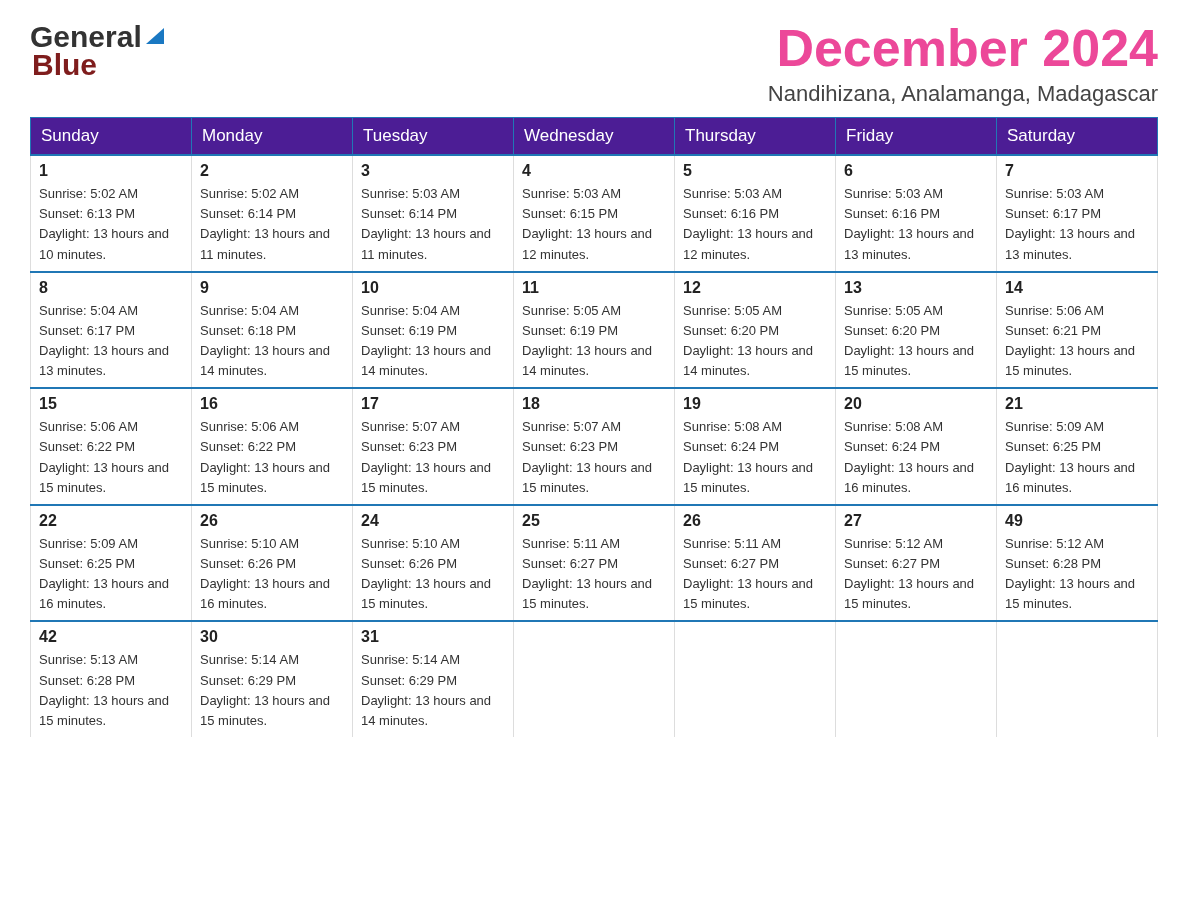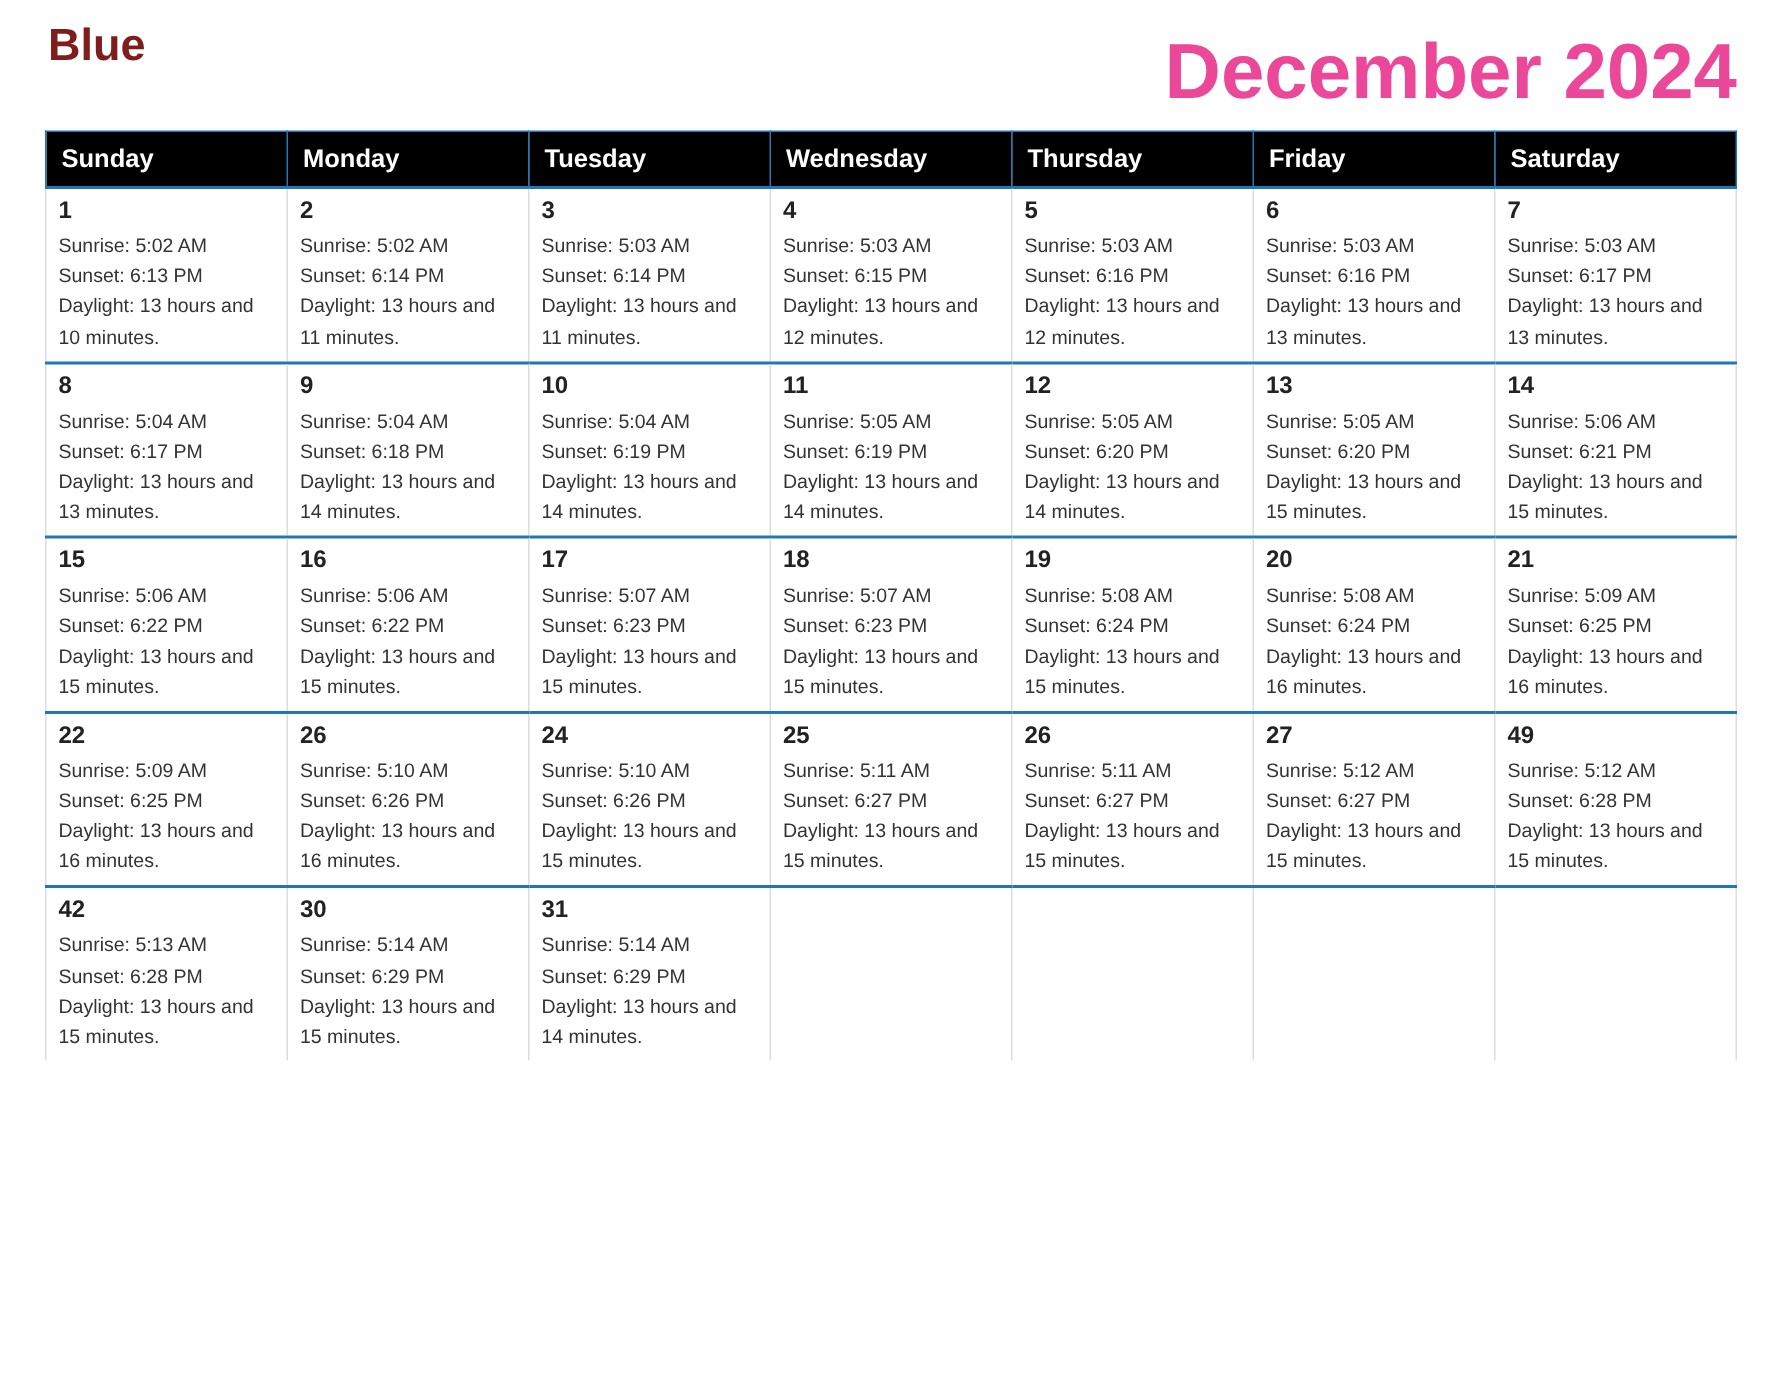--- a/index.html
+++ b/index.html
@@ -34,24 +34,24 @@
       font-size: 22px;
       color: #444;
       margin-top: 4px;
     }
     .calendar {
       width: 100%;
       border-collapse: collapse;
       margin-top: 10px;
     }
     .calendar th {
-      background-color: #000000;
+      background-color: #4c1d95;
       color: #fff;
       font-size: 17px;
-      font-weight: bold;
+      font-weight: normal;
       padding: 8px 10px;
       text-align: left;
       border: 1px solid #2077b5;
     }
     .calendar td {
       border: 1px solid #ccc;
       vertical-align: top;
       padding: 6px 8px;
       width: calc(100% / 7);
       min-height: 100px;
@@ -82,24 +82,31 @@
     }
     .empty-cell {
       background: #fff;
     }
   </style>
 </head>
 <body>
 
 <div class="header">
   <div class="logo">
+    <div style="display:flex; align-items:center;">
+      <span style="font-size:30px; font-weight:bold; color:#333;">General</span>
+      <svg width="22" height="22" viewBox="0 0 22 22" style="margin-left:2px; margin-top:-4px;">
+        <polygon points="2,20 20,20 20,4" fill="#1a78c2"></polygon>
+      </svg>
+    </div>
     <span style="font-size:30px; font-weight:bold; color:#7f1d1d; margin-top:-6px; margin-left:2px;">Blue</span>
   </div>
   <div class="title-area">
     <div class="month-title">December 2024</div>
+    <div class="location">Nandihizana, Analamanga, Madagascar</div>
   </div>
 </div>
 
 <table class="calendar">
   <thead>
     <tr>
       <th>Sunday</th>
       <th>Monday</th>
       <th>Tuesday</th>
       <th>Wednesday</th>

